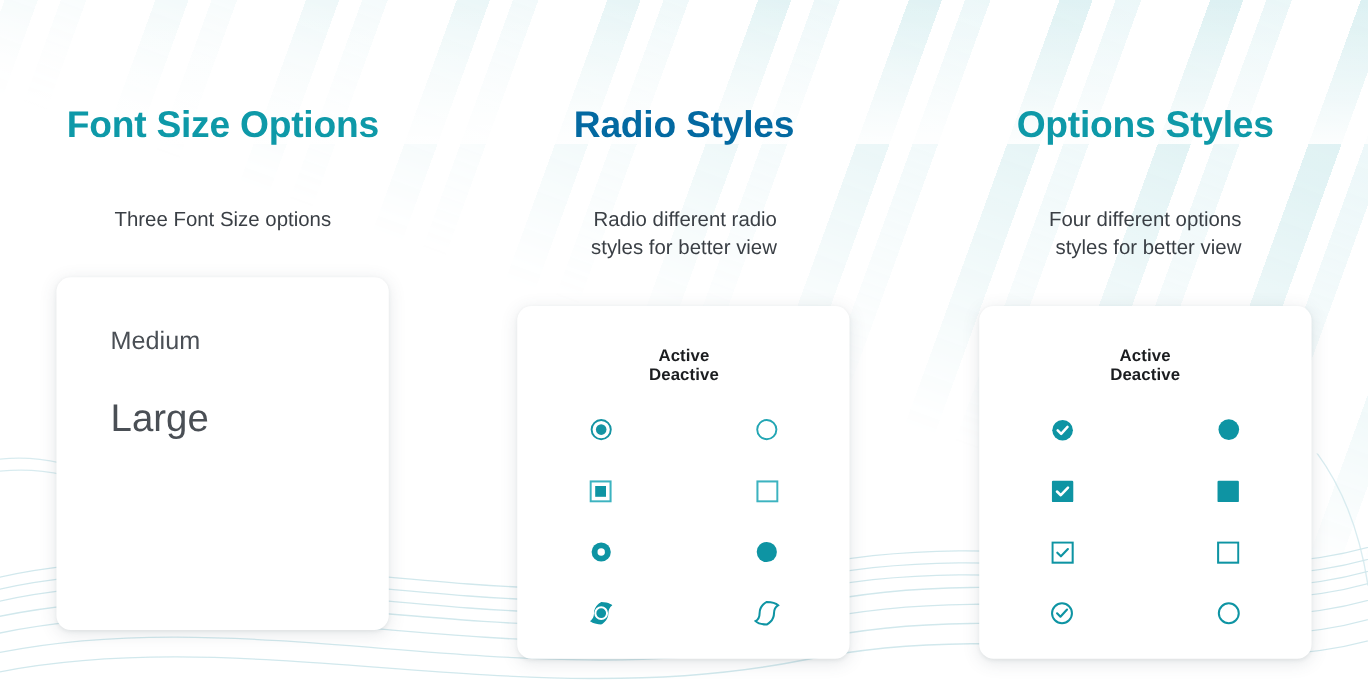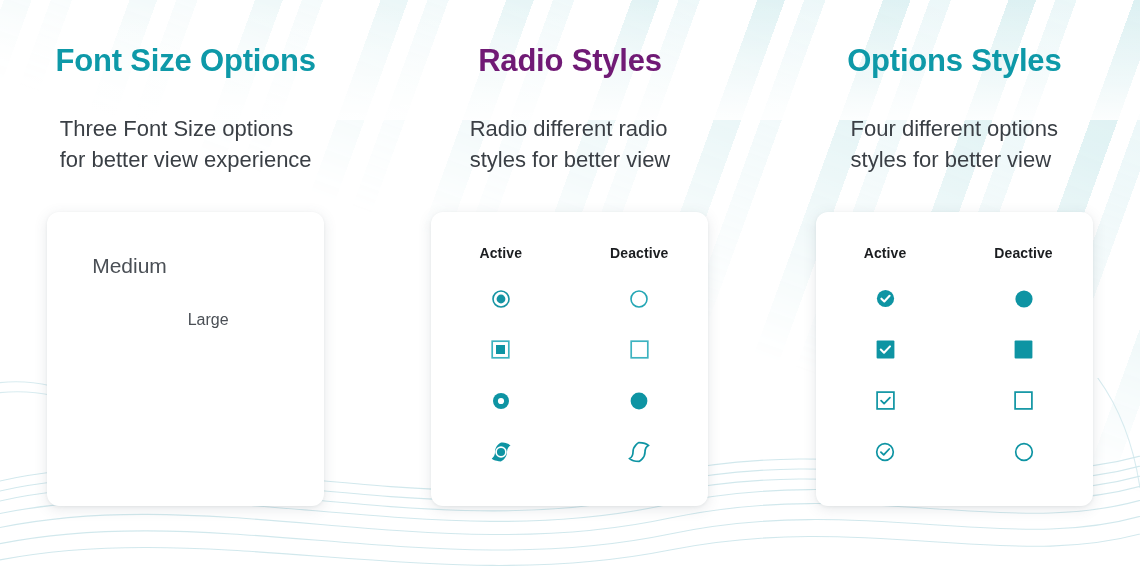--- a/index.html
+++ b/index.html
@@ -27,50 +27,50 @@
     -webkit-mask-image:linear-gradient(to bottom, rgba(0,0,0,1) 0%, rgba(0,0,0,0.75) 45%, rgba(0,0,0,0) 100%);
             mask-image:linear-gradient(to bottom, rgba(0,0,0,1) 0%, rgba(0,0,0,0.75) 45%, rgba(0,0,0,0) 100%);
   }
   #bg-waves{position:absolute;left:0;bottom:0;width:1140px;height:200px;}
   #bg-fade-top{
     position:absolute;left:0;top:0;width:100%;height:120px;
     background:linear-gradient(to bottom, rgba(255,255,255,0) 0%, rgba(255,255,255,0.55) 70%, rgba(255,255,255,0.9) 100%);
   }
 
   
-  #columns{position:relative;z-index:2;display:flex;width:1140px;height:578px;padding-top:44px;box-sizing:border-box;gap:13px;}
+  #columns{position:relative;z-index:2;display:flex;width:1140px;height:578px;padding-top:87px;box-sizing:border-box;gap:13px;}
   .column{width:380px;display:flex;flex-direction:column;align-items:center;}
 
   .col-title{
     font-size:31px;font-weight:bold;letter-spacing:-0.2px;
     margin:0;line-height:1.1;text-align:center;
   }
   .col-subtitle{
-    margin:35px 0 0 0;font-size:22px;line-height:1.42;color:#3a3f45;
-    text-align:left;font-weight:400;
+    margin:50px 0 0 0;font-size:17px;line-height:1.42;color:#3a3f45;
+    text-align:right;font-weight:400;
   }
 
   .card{
     margin-top:36px;background:#ffffff;border-radius:12px;
     box-shadow:0 3px 14px rgba(60,80,90,0.13), 0 1px 3px rgba(60,80,90,0.07);
     box-sizing:border-box;position:relative;
   }
   .card-fonts{width:277px;height:294px;padding:42px 0 0 45px;}
   .card-radio{width:277px;height:294px;}
   .card-check{width:277px;height:294px;}
 
   
   .font-item{color:#4a4f55;font-weight:400;}
   .font-small{font-size:18px;margin-bottom:33px;}
   .font-medium{font-size:21px;margin-bottom:33px;}
-  .font-large{font-size:16px;text-align:center;}
+  .font-large{font-size:32px;}
 
   
   .opt-table{width:100%;height:100%;box-sizing:border-box;padding:33px 0 0 0;}
-  .opt-head{display:flex;}
+  .opt-head{display:flex;flex-direction:column;}
   .opt-head div{
     flex:1;text-align:center;font-size:14px;font-weight:bold;color:#1b1d20;
     letter-spacing:0.1px;
   }
   .opt-row{display:flex;margin-top:25px;}
   .opt-row:first-of-type{margin-top:21px;}
   .opt-cell{flex:1;display:flex;align-items:center;justify-content:center;height:26px;}
 
   svg{display:block;}
 </style>
@@ -100,31 +100,30 @@
     </g>
   </svg>
 </div>
 
 <div id="columns">
 
   <section class="column">
     <h2 class="col-title" style="color:#0e99a8">Font Size Options</h2>
     <p class="col-subtitle">
       <span>Three Font Size options</span><br>
-      <span>for better view experience</span>
     </p>
 
     <div class="card card-fonts">
       <div class="font-item font-medium">Medium</div>
       <div class="font-item font-large">Large</div>
     </div>
   </section>
 
   <section class="column">
-    <h2 class="col-title" style="color:#701a75">Radio Styles</h2>
+    <h2 class="col-title" style="color:#0369a1">Radio Styles</h2>
     <p class="col-subtitle">
       <span>Radio different radio</span><br>
       <span>styles for better view</span>
     </p>
 
     <div class="card card-radio">
       <div class="opt-table">
         <div class="opt-head">
           <div>Active</div>
           <div>Deactive</div>

